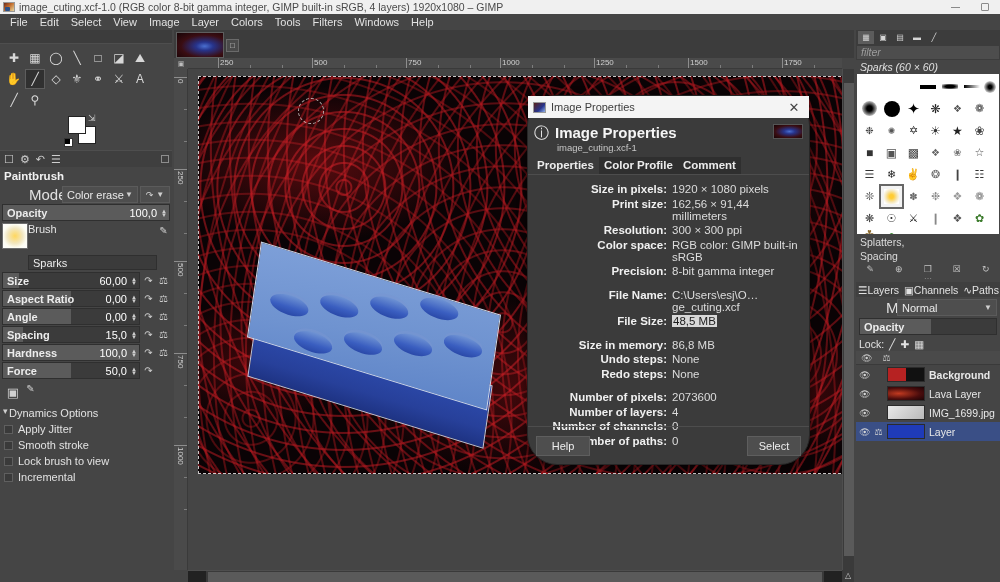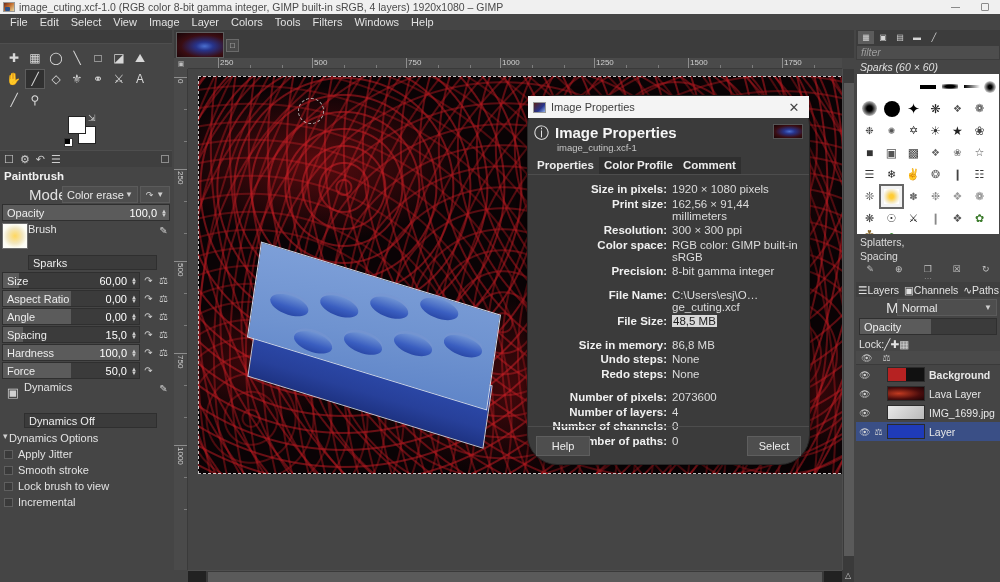--- a/index.html
+++ b/index.html
@@ -122,20 +122,21 @@
   .slider {
     flex: 1 1 auto; height: 17px; background: #3b3b3b; border: 1px solid #2f2f2f;
     position: relative; display: flex; align-items: center;
   }
   .slider .fill {
     position: absolute; left: 0; top: 0; bottom: 0; background: #5b5b5b;
   }
   .slider .sl-name {
     position: relative; z-index: 2; padding-left: 4px; font-size: 11px;
     color: #ececec;
+    font-weight: bold;
   }
   .slider .sl-val {
     position: absolute; right: 12px; z-index: 2; font-size: 11px; color:#fff;
   }
   .spin {
     position:absolute; right:2px; z-index:3; display:flex; flex-direction:column;
     line-height:4px; font-size:6px; color:#cfcfcf;
   }
   .icon-sq {
     width: 13px; height: 15px; flex: none; display:flex; align-items:center;
@@ -342,21 +343,21 @@
   .rd-buttons {
     height:14px; background:#454545; display:flex; align-items:center;
     justify-content:space-around; color:#c4c4c4; font-size:9px;
   }
   .grip { height:6px; text-align:center; color:#8d8d8d; font-size:8px; line-height:5px; }
   .layers-tabs {
     height:15px; background:#3f3f3f; display:flex; align-items:center;
     gap:5px; padding-left:2px; font-size:10.5px; color:#e2e2e2;
   }
   .lock-row {
-    display:flex; align-items:center; height:14px; padding-left:3px;
+    display:flex; align-items:center; gap:5px; height:14px; padding-left:3px;
     font-size:10.5px; color:#e2e2e2;
   }
   .layer-head {
     height:14px; background:#4a4a4a; display:flex; align-items:center;
     gap:10px; padding-left:5px; color:#cfcfcf; font-size:9px;
     border-bottom:1px solid #3a3a3a;
   }
   .layer-row {
     height:19px; display:flex; align-items:center; gap:4px; padding-left:3px;
     font-size:10.5px; color:#e8e8e8;
@@ -610,24 +611,20 @@
               <span>▲</span>
               <span>▼</span>
             </span>
         </span>
         <span class="icon-sq">↷</span>
         <span class="icon-sq"></span>
       </div>
 
       <div class="brush-row">
         <span class="dyn-thumb">▣</span>
-        <span class="brush-stack">
-          <span class="brush-cap" style="display:block">Dynamics</span>
-          <span class="brush-field" style="display:block">Dynamics Off</span>
-        </span>
         <span class="icon-sq">✎</span>
       </div>
 
       <div class="chk-row">
         <span class="chk expander"></span>
         <span class="t">Dynamics Options</span>
       </div>
       <div class="chk-row">
         <span class="chk"></span>
         <span class="t">Apply Jitter</span>

